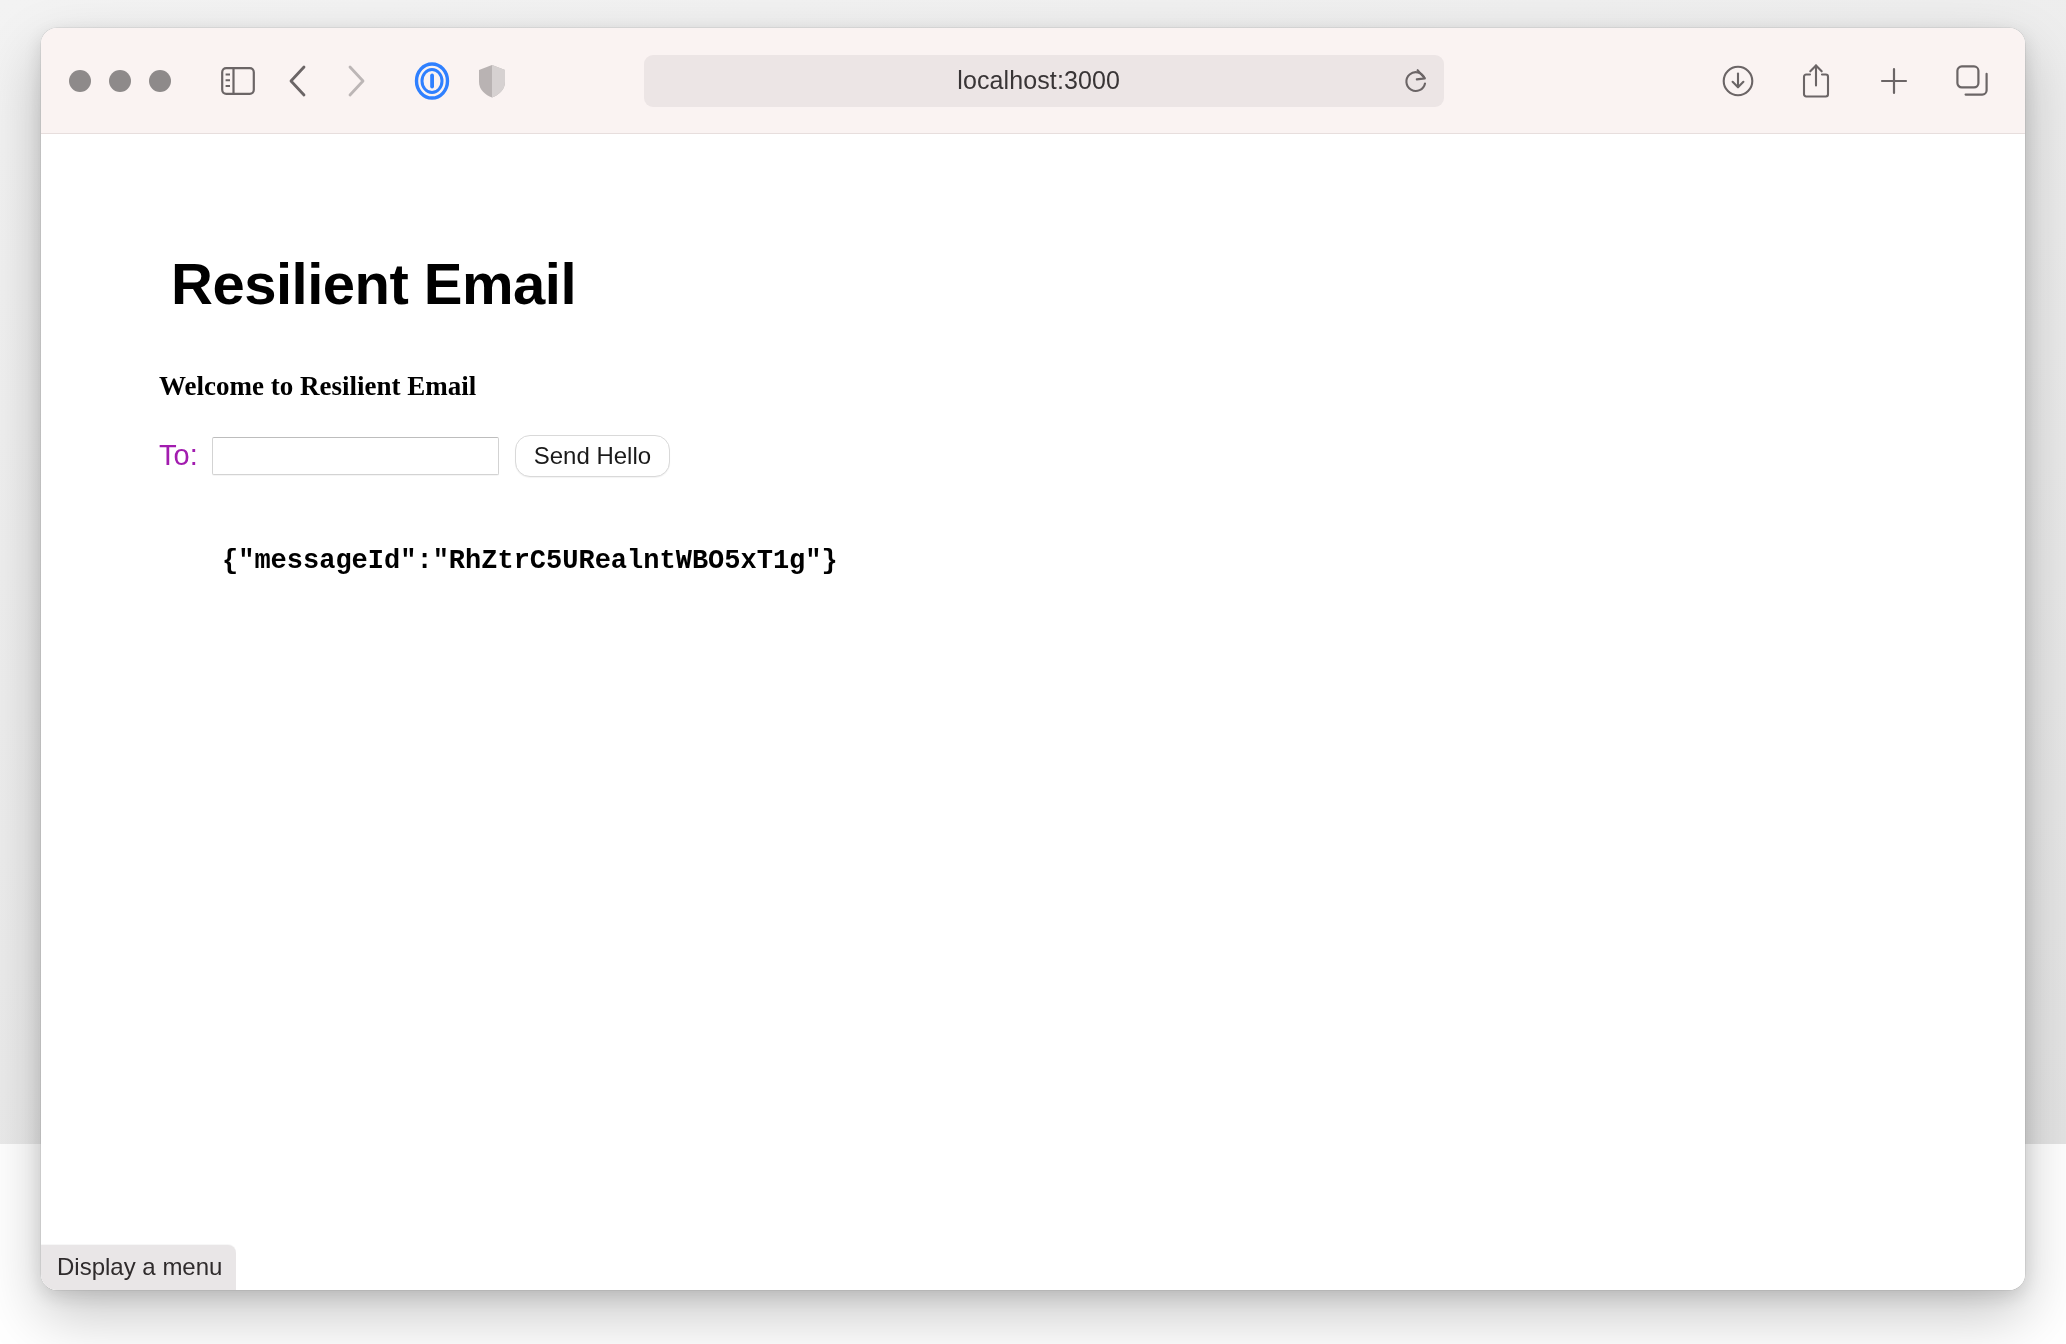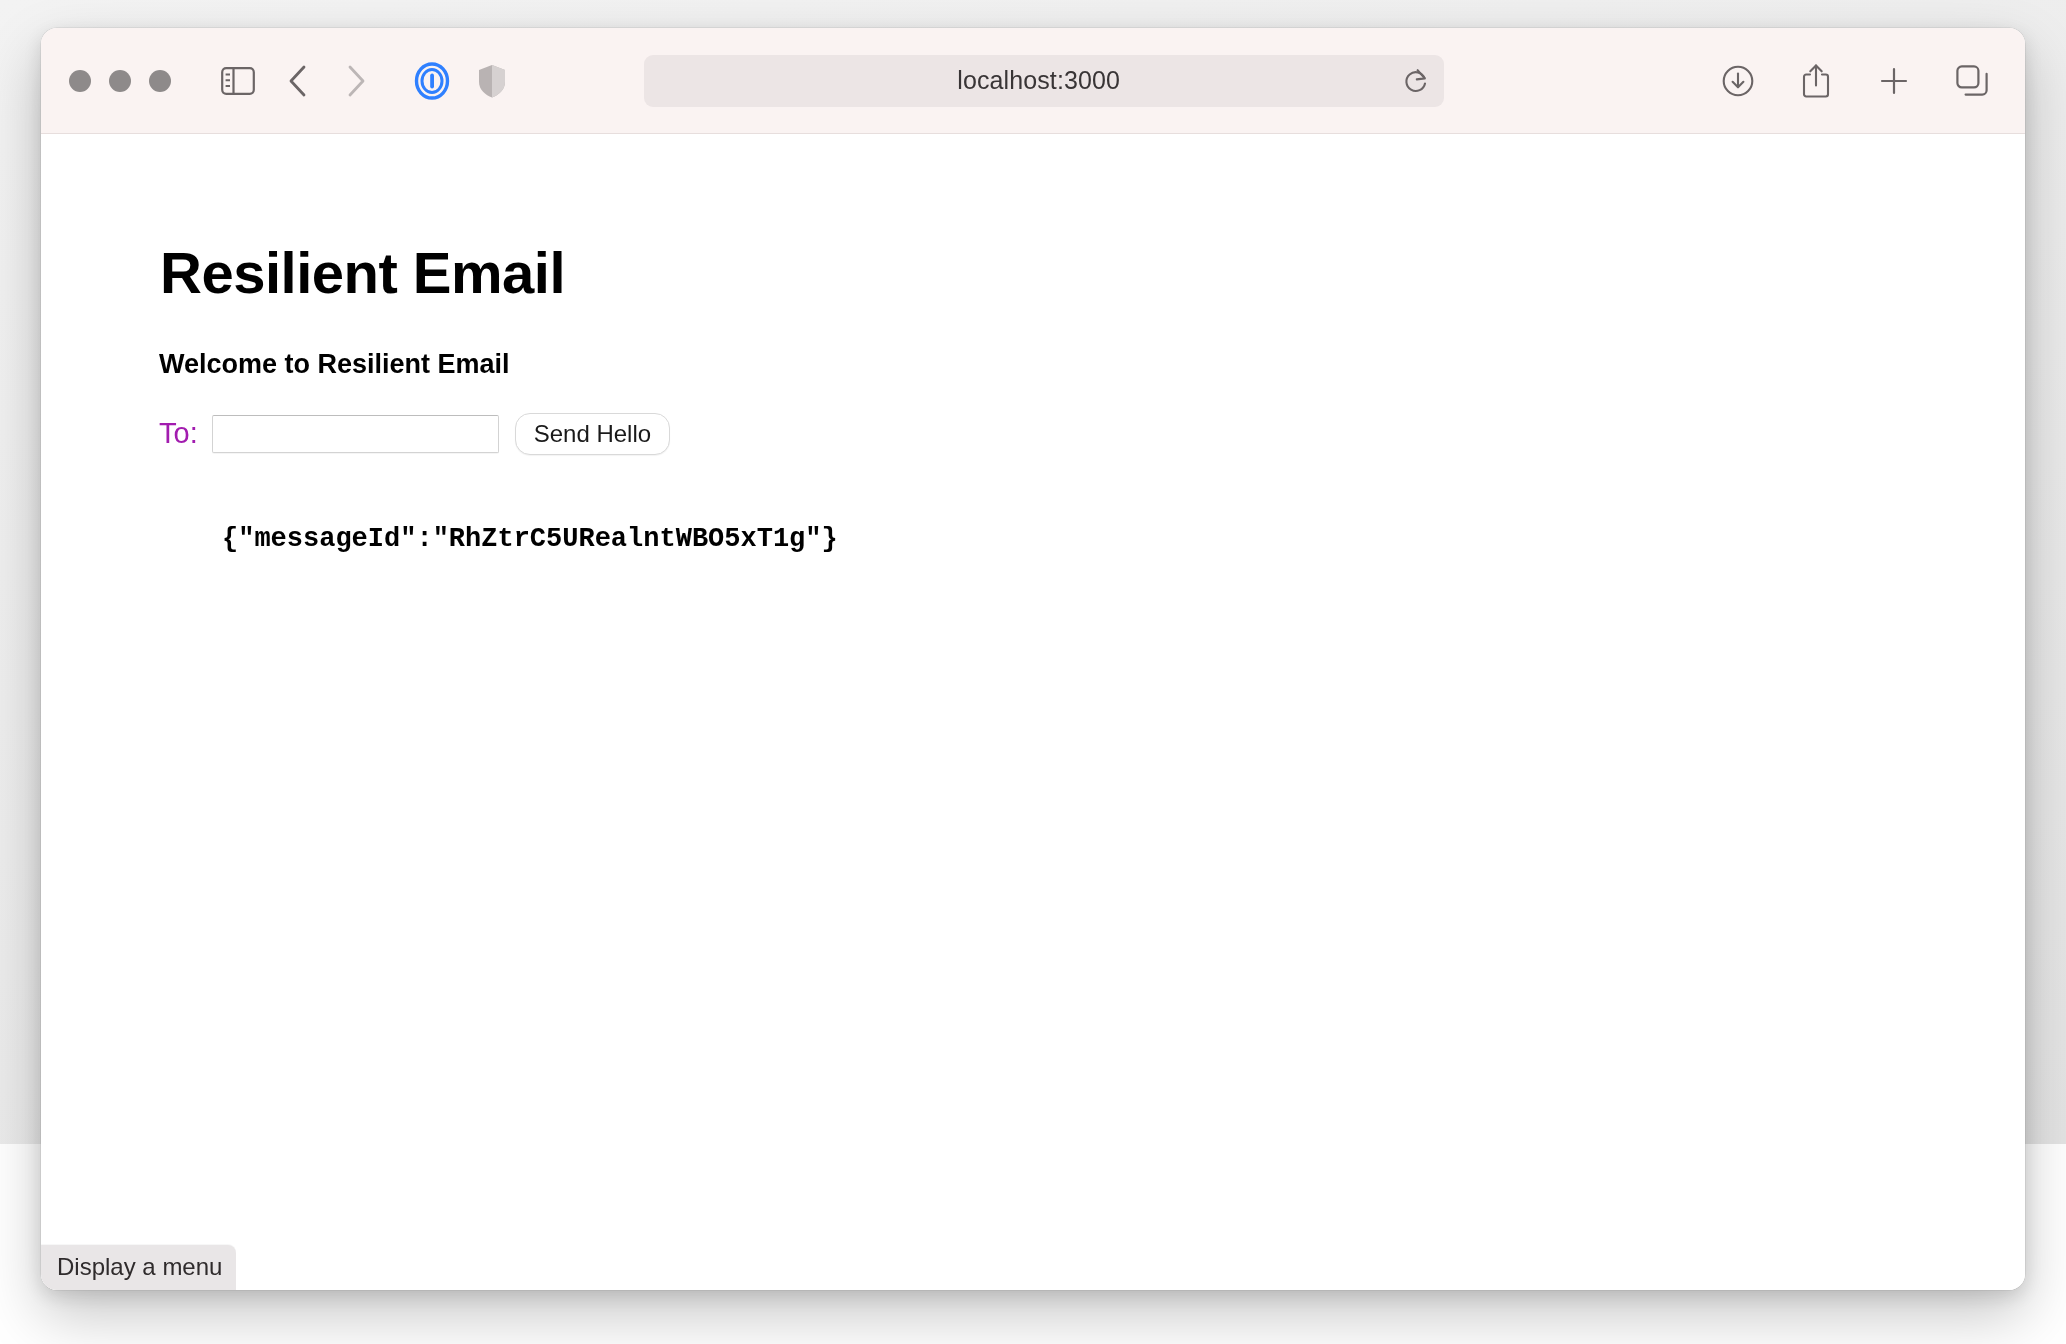--- a/index.html
+++ b/index.html
@@ -122,35 +122,36 @@
   
   #page-content {
     flex: 1 1 auto;
     background: #ffffff;
     position: relative;
     padding: 0 0 0 118px;
     overflow: hidden;
   }
 
   #page-title {
-    margin: 1px;
+    margin: 12px;
     padding-top: 106px;
     font-size: 58px;
     font-weight: bold;
     color: #000000;
     letter-spacing: -0.5px;
     line-height: 1.1;
   }
 
   #welcome-text {
     margin: 0;
     padding-top: 43px;
     font-size: 27px;
     font-weight: bold;
     color: #000000;
+    font-family: Liberation Serif, serif;
   }
 
   #form-row {
     display: flex;
     align-items: center;
     padding-top: 33px;
   }
 
   #to-label {
     font-size: 29px;

